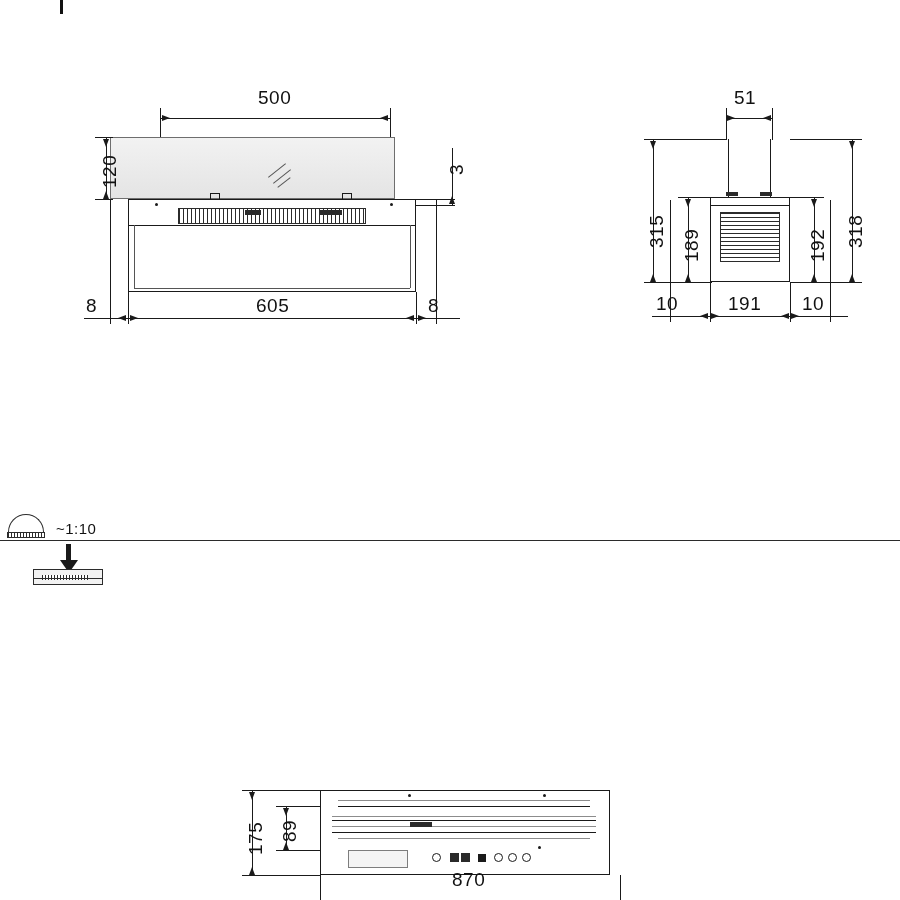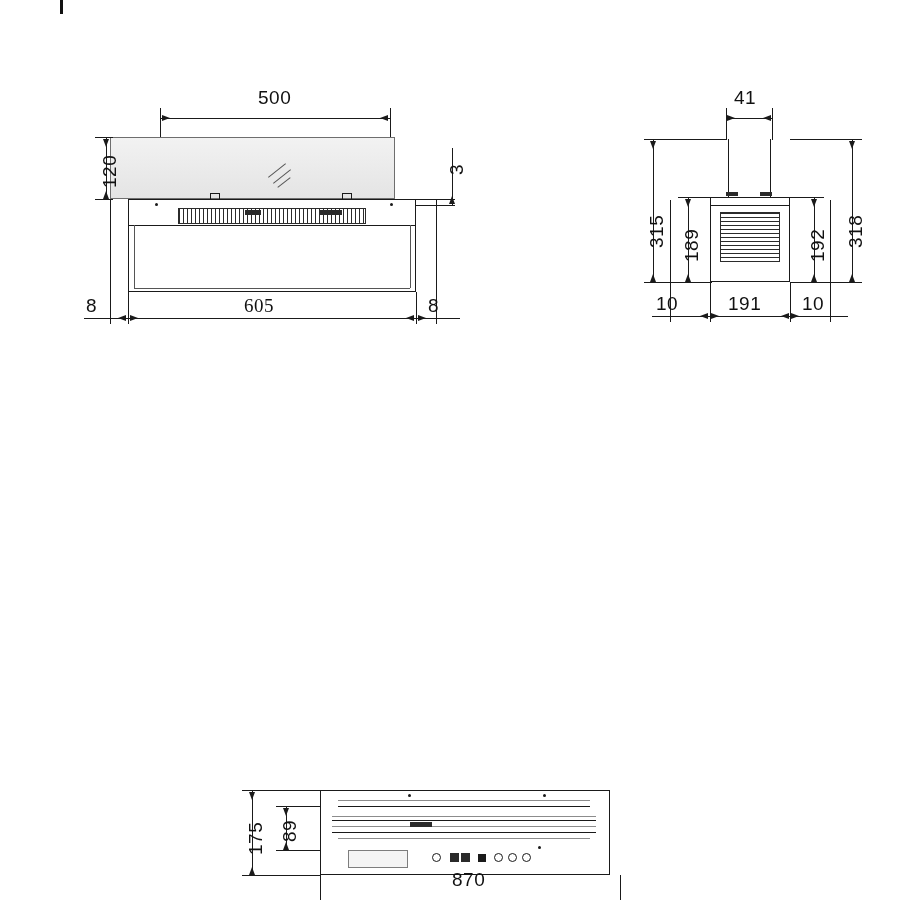--- a/index.html
+++ b/index.html
@@ -234,41 +234,41 @@
     <div class="box" style="left:210px; top:193px; width:10px; height:7px;"></div>
     <div class="box" style="left:342px; top:193px; width:10px; height:7px;"></div>
     <div class="dot" style="left:155px; top:203px;"></div>
     <div class="dot" style="left:390px; top:203px;"></div>
 
     <div class="vline" style="left:128px; top:292px; height:32px;"></div>
     <div class="vline" style="left:416px; top:292px; height:32px;"></div>
     <div class="hline" style="left:128px; top:318px; width:288px;"></div>
     <div class="arr right" style="left:130px; top:315px;"></div>
     <div class="arr left" style="left:406px; top:315px;"></div>
-    <div class="dim" style="left:244px; top:296px;font-family:Liberation Serif, serif;">605</div>
+    <div class="dim" style="left:256px; top:296px;">605</div>
 
     <div class="vline" style="left:110px; top:199px; height:125px;"></div>
     <div class="hline" style="left:84px; top:318px; width:44px;"></div>
     <div class="arr left" style="left:118px; top:315px;"></div>
     <div class="dim" style="left:86px; top:296px;">8</div>
 
     <div class="vline" style="left:436px; top:199px; height:125px;"></div>
     <div class="hline" style="left:416px; top:318px; width:44px;"></div>
     <div class="arr right" style="left:418px; top:315px;"></div>
     <div class="dim" style="left:428px; top:296px;">8</div>
   </div>
 
   <div class="abs" style="left:600px;top:0;width:300px;height:340px;">
 
     <div class="vline" style="left:126px; top:108px; height:32px;"></div>
     <div class="vline" style="left:172px; top:108px; height:32px;"></div>
     <div class="hline" style="left:126px; top:118px; width:46px;"></div>
     <div class="arr right" style="left:127px; top:115px;"></div>
     <div class="arr left" style="left:163px; top:115px;"></div>
-    <div class="dim" style="left:134px; top:88px;">41</div>
+    <div class="dim" style="left:134px; top:88px;">51</div>
 
     <div class="vline" style="left:128px; top:139px; height:58px;"></div>
     <div class="vline" style="left:170px; top:139px; height:58px;"></div>
 
     <div class="box" style="left:110px; top:197px; width:80px; height:85px;"></div>
     <div class="hline" style="left:110px; top:205px; width:80px;"></div>
 
     <div class="grill-v" style="left:120px; top:212px; width:60px; height:50px;"></div>
     <div class="box fill-dark" style="left:126px; top:192px; width:12px; height:4px;"></div>
     <div class="box fill-dark" style="left:160px; top:192px; width:12px; height:4px;"></div>
@@ -313,20 +313,34 @@
     <div class="hline" style="left:110px; top:316px; width:80px;"></div>
     <div class="arr right" style="left:111px; top:313px;"></div>
     <div class="arr left" style="left:181px; top:313px;"></div>
     <div class="dim" style="left:128px; top:294px;">191</div>
 
     <div class="hline" style="left:190px; top:316px; width:58px;"></div>
     <div class="arr right" style="left:191px; top:313px;"></div>
     <div class="dim" style="left:202px; top:294px;">10</div>
   </div>
 
+  <div class="abs" style="left:0;top:500px;width:900px;height:110px;">
+    <div class="protractor" style="left:8px; top:14px;"></div>
+    <div class="protractor-base" style="left:7px; top:32px;"></div>
+    <div class="dim small" style="left:56px; top:21px;">~1:10</div>
+    <div class="scale-sep" style="left:0px; top:40px; width:900px;"></div>
+
+    <div class="down-arrow-stem" style="left:66px; top:44px; height:22px;"></div>
+    <div class="down-arrow-head" style="left:60px; top:60px;"></div>
+
+    <div class="mini-hood" style="left:33px; top:69px;">
+      <div class="bar"></div>
+    </div>
+    <div class="box" style="left:33px; top:78px; width:70px; height:7px; border-color:#2b2b2b;"></div>
+  </div>
 
   <div class="abs" style="left:220px;top:760px;width:460px;height:140px;">
 
     <div class="box" style="left:100px; top:30px; width:290px; height:85px;"></div>
 
     <div class="hline light" style="left:118px; top:40px; width:252px;"></div>
     <div class="hline" style="left:118px; top:46px; width:252px;"></div>
     <div class="hline light" style="left:112px; top:56px; width:264px;"></div>
     <div class="hline" style="left:112px; top:60px; width:264px;"></div>
     <div class="hline light" style="left:112px; top:66px; width:264px;"></div>

